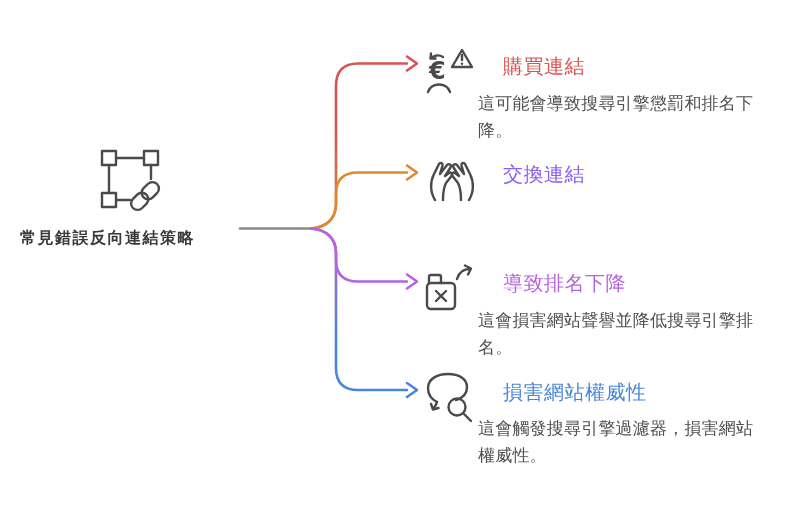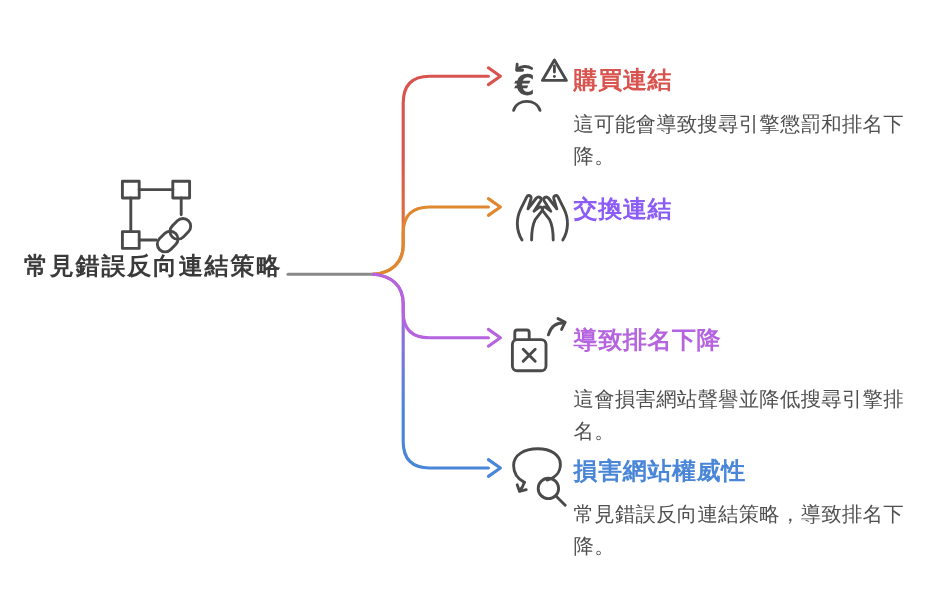--- a/index.html
+++ b/index.html
@@ -1,26 +1,26 @@
 <!DOCTYPE html>
 <html><head>
 <meta charset="utf-8">
 <style>
   html,body{margin:0;padding:0;}
   body{font-family:"Liberation Sans","DejaVu Sans",sans-serif;background:#fff;}
   .canvas{position:relative;width:792px;height:510px;background:#ffffff;overflow:hidden;}
   .abs{position:absolute;}
-  .root-label{left:20px;top:208px;font-size:20px;font-weight:bold;color:#3a3a3a;letter-spacing:1.5px;white-space:nowrap;}
+  .root-label{left:20px;top:228px;font-size:16px;font-weight:bold;color:#3a3a3a;letter-spacing:1.5px;white-space:nowrap;}
   .connector-svg{left:0;top:0;width:792px;height:510px;pointer-events:none;}
   .branch-icon{width:52px;height:52px;}
-  .branch-title{font-size:20px;font-weight:bold;letter-spacing:0.5px;white-space:nowrap;}
+  .branch-title{font-size:20px;font-weight:normal;letter-spacing:0.5px;white-space:nowrap;margin-left:25px;}
   .branch-desc{width:276px;font-size:17px;line-height:27px;color:#4f4f4f;letter-spacing:0.2px;}
   .t1{left:478px;top:53px;}  .d1{left:478px;top:90px;}  .i1{left:425px;top:45px;}
   .t2{left:478px;top:161px;} .d2{left:478px;top:198px;} .i2{left:426px;top:154px;}
-  .t3{left:478px;top:270px;} .d3{left:478px;top:307px;margin-top:12px;} .i3{left:423px;top:263px;}
+  .t3{left:478px;top:270px;} .d3{left:478px;top:307px;} .i3{left:423px;top:263px;}
   .t4{left:478px;top:379px;} .d4{left:478px;top:415px;} .i4{left:426px;top:371px;}
   svg.icon{stroke:#4a4a4a;fill:none;stroke-width:2.4;stroke-linecap:round;stroke-linejoin:round;}
 </style>
 </head>
 <body>
 
 <div class="canvas">
 
   <svg class="abs connector-svg" width="792" height="510" viewBox="0 0 792 510">
     <defs>
@@ -91,15 +91,15 @@
   <div class="abs branch-desc d3">這會損害網站聲譽並降低搜尋引擎排名。</div>
 
   <svg class="abs icon branch-icon i4" viewBox="0 0 52 52">
     <path d="M 11,31 C 5,28 2,23 2,17 C 2,8 11,3 22,3 C 33,3 41,8 41,16 C 41,22 37,27 30,29"></path>
     <path d="M 11,31 C 10,34 9,36 7,38"></path>
     <polyline points="5,33 7,38.5 12.5,37"></polyline>
     <circle cx="31" cy="36" r="8.5"></circle>
     <line x1="37.5" y1="42.5" x2="45" y2="50"></line>
   </svg>
   <div class="abs branch-title t4" style="color: rgb(74, 134, 216);">損害網站權威性</div>
-  <div class="abs branch-desc d4">常見錯誤反向連結策略，導致排名下降。</div>
+  <div class="abs branch-desc d4">這會觸發搜尋引擎過濾器，損害網站權威性。</div>
 
 </div>
 
 </body></html>

